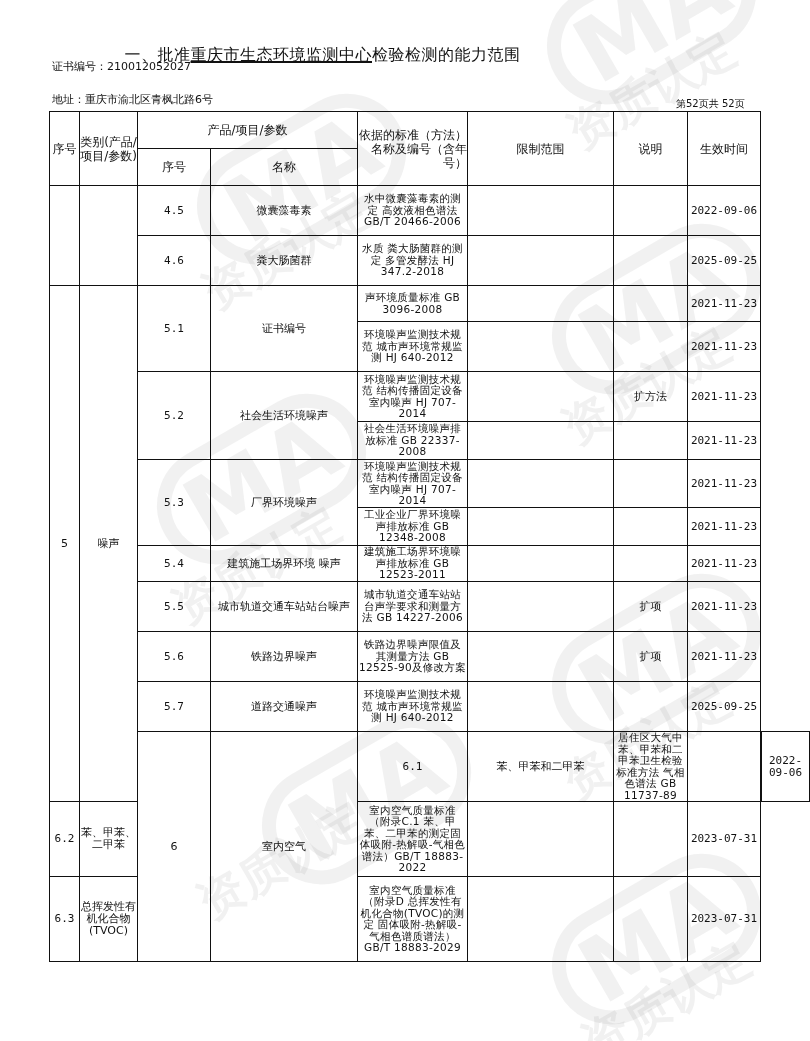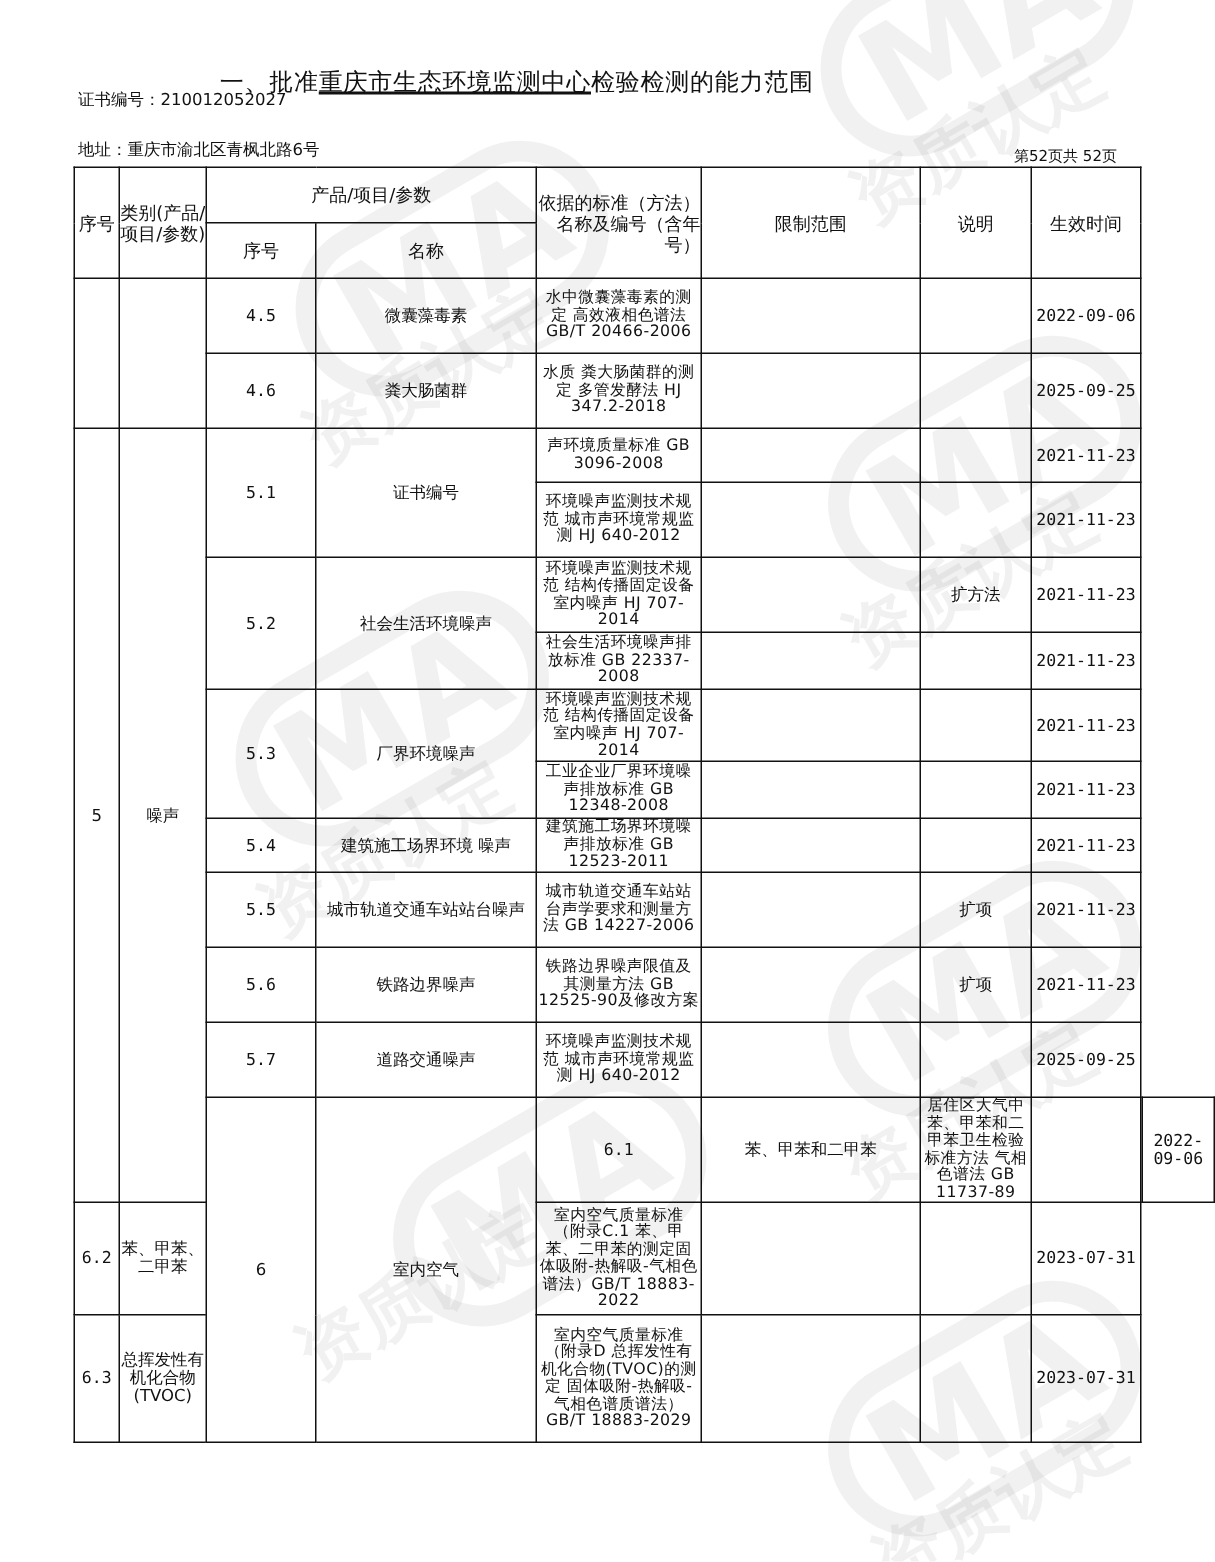--- a/index.html
+++ b/index.html
@@ -1,19 +1,19 @@
 <!DOCTYPE html>
 <html><head>
 <meta charset="utf-8">
 <style>
   html, body { margin:0; padding:0; background:#ffffff; }
   body { width:810px; height:1041px; position:relative; overflow:hidden;
          font-family:"DejaVu Sans", "Liberation Sans", sans-serif; color:#111; }
   .title { position:absolute; left:0; top:45px; width:645px; text-align:center;
-           font-size:16px; letter-spacing:0.5px;margin-left:22px; }
+           font-size:16px; letter-spacing:0.5px; }
   .title u { text-decoration:underline; text-decoration-thickness:2px; }
   .cert { position:absolute; left:52px; top:59px; font-size:11px;text-align:right; }
   .addr { position:absolute; left:52px; top:92px; font-size:11px;text-align:center; }
   .page { position:absolute; left:676px; top:97px; font-size:10px; }
   table { position:absolute; left:49px; top:111px; border-collapse:collapse;
           table-layout:fixed; font-size:11px; }
   td, th { border:1.4px solid #111; padding:0; text-align:center; vertical-align:middle;
            font-weight:normal; overflow:hidden; line-height:12px; }
   th { font-size:12px; line-height:14px; }
   td.std { font-size:10.5px; line-height:11.5px; letter-spacing:0.3px; padding:0 1px;text-align:center; }

